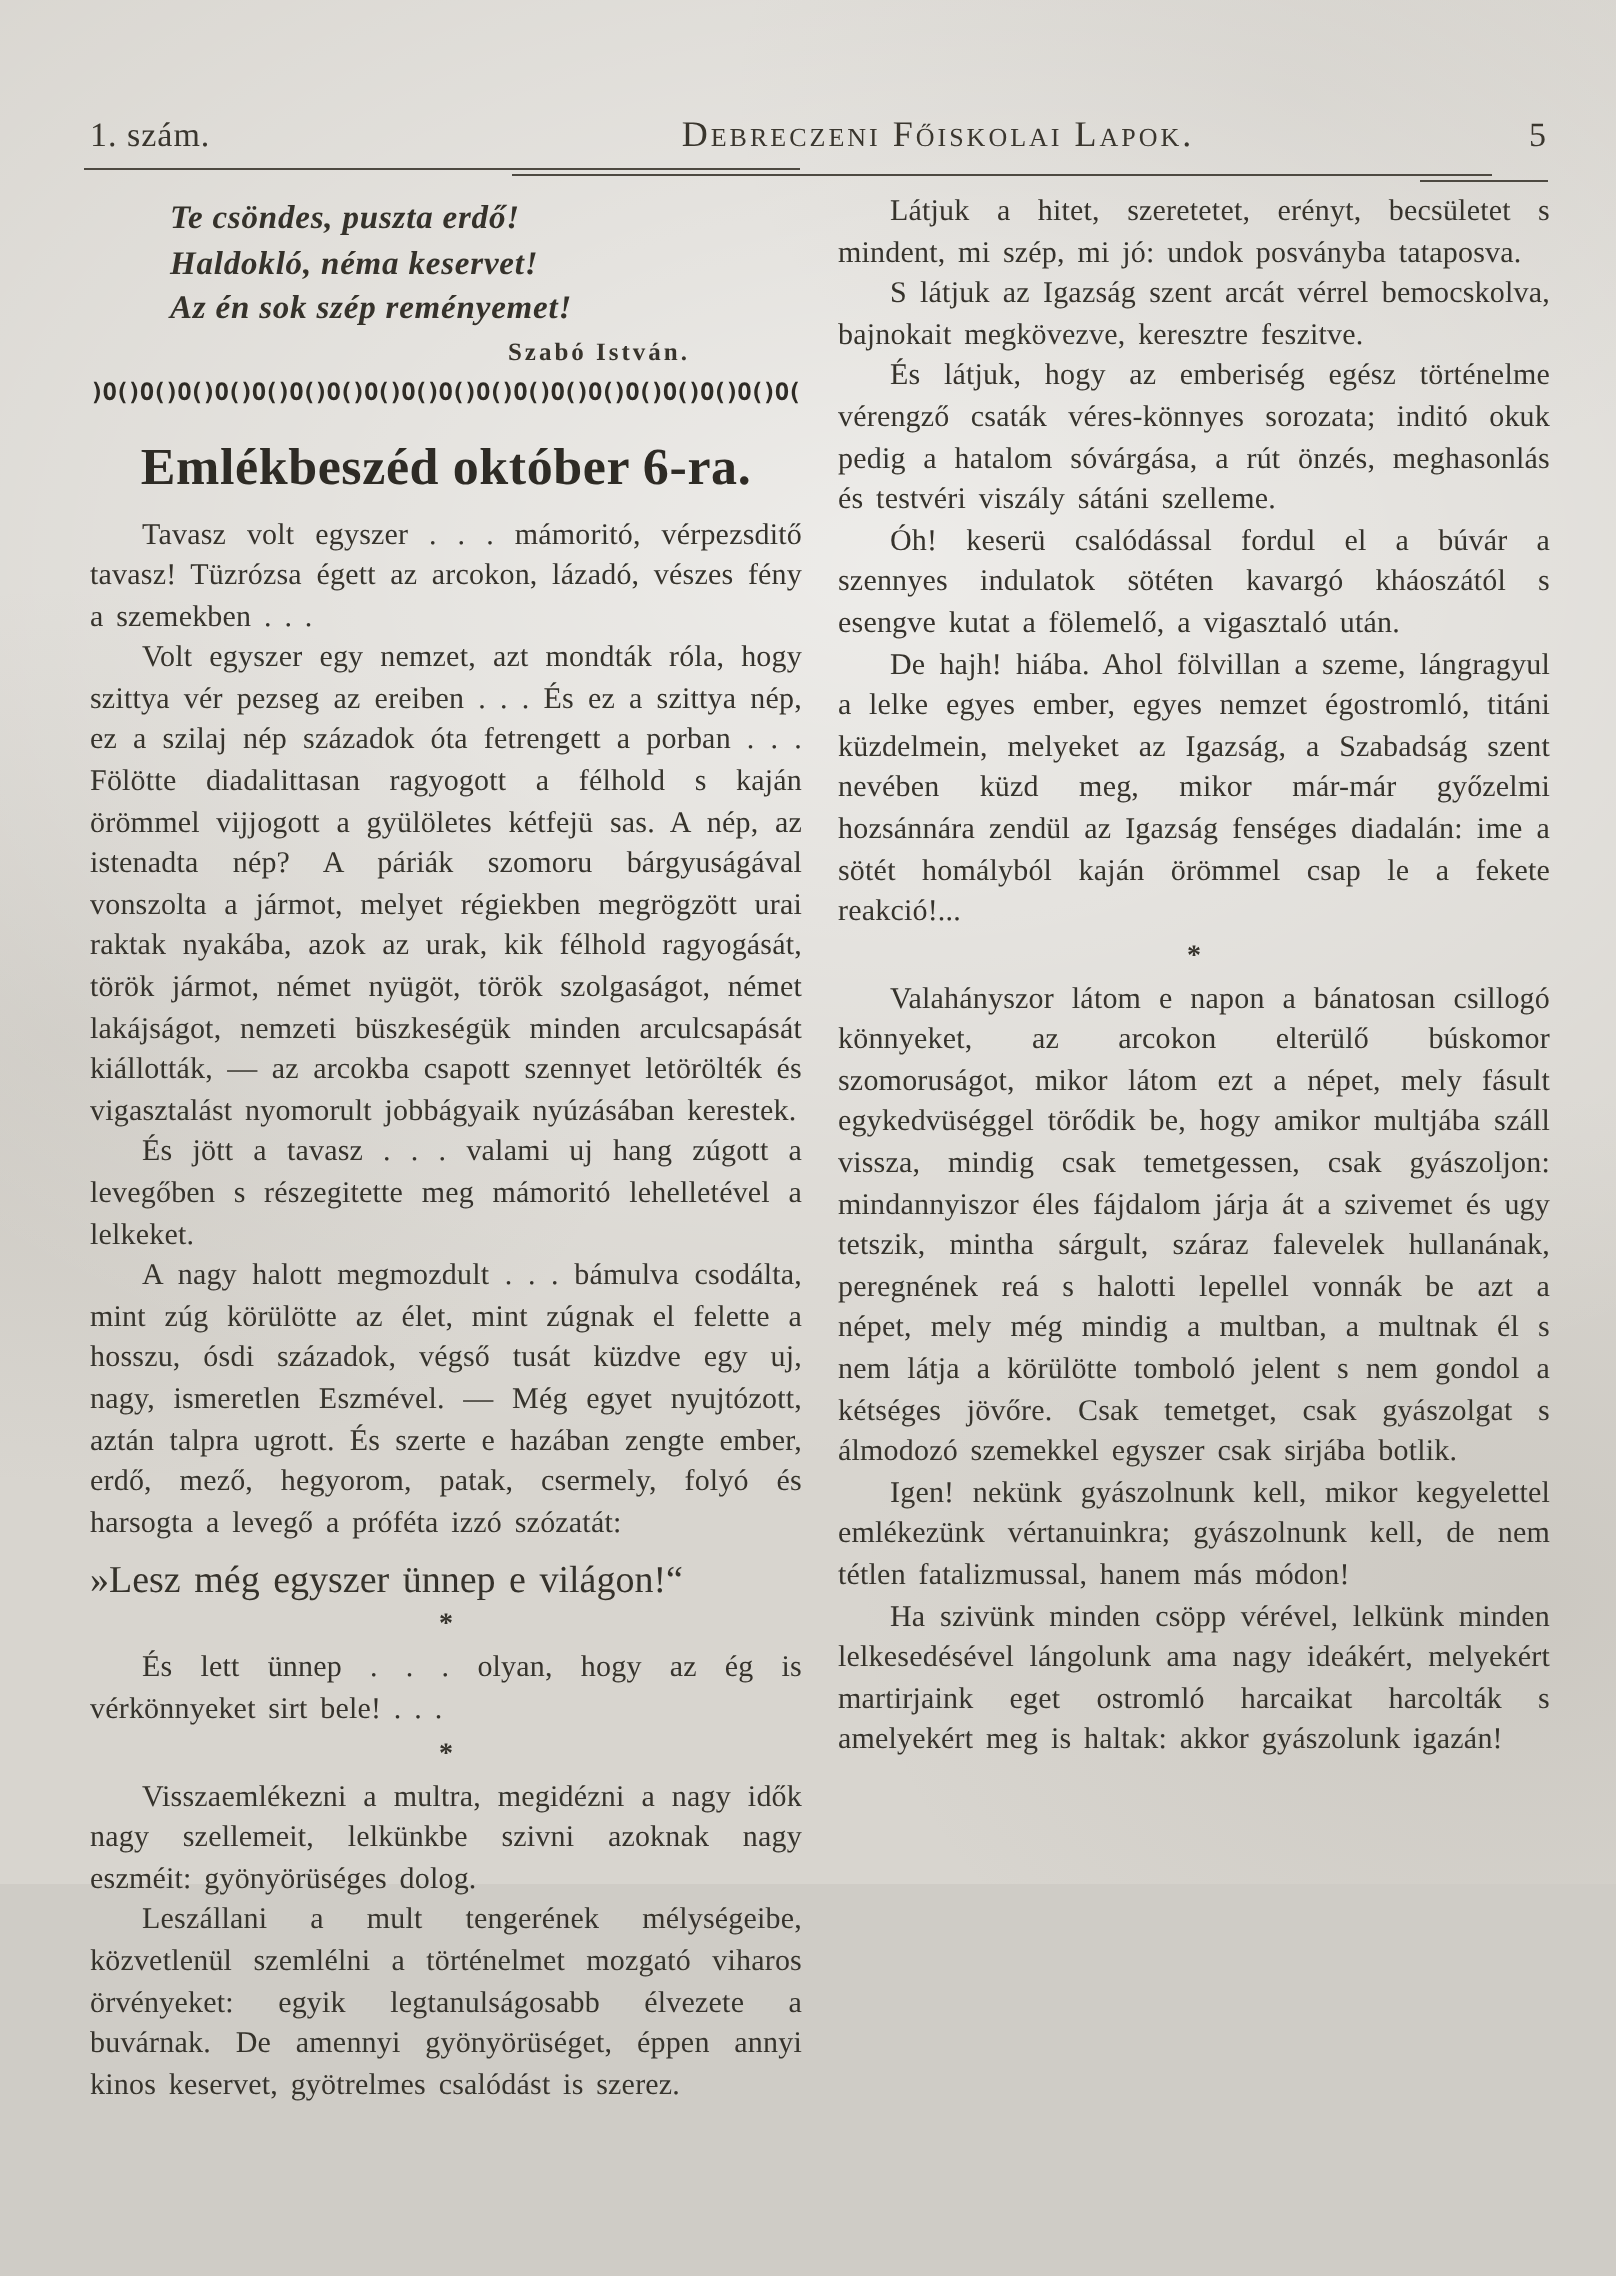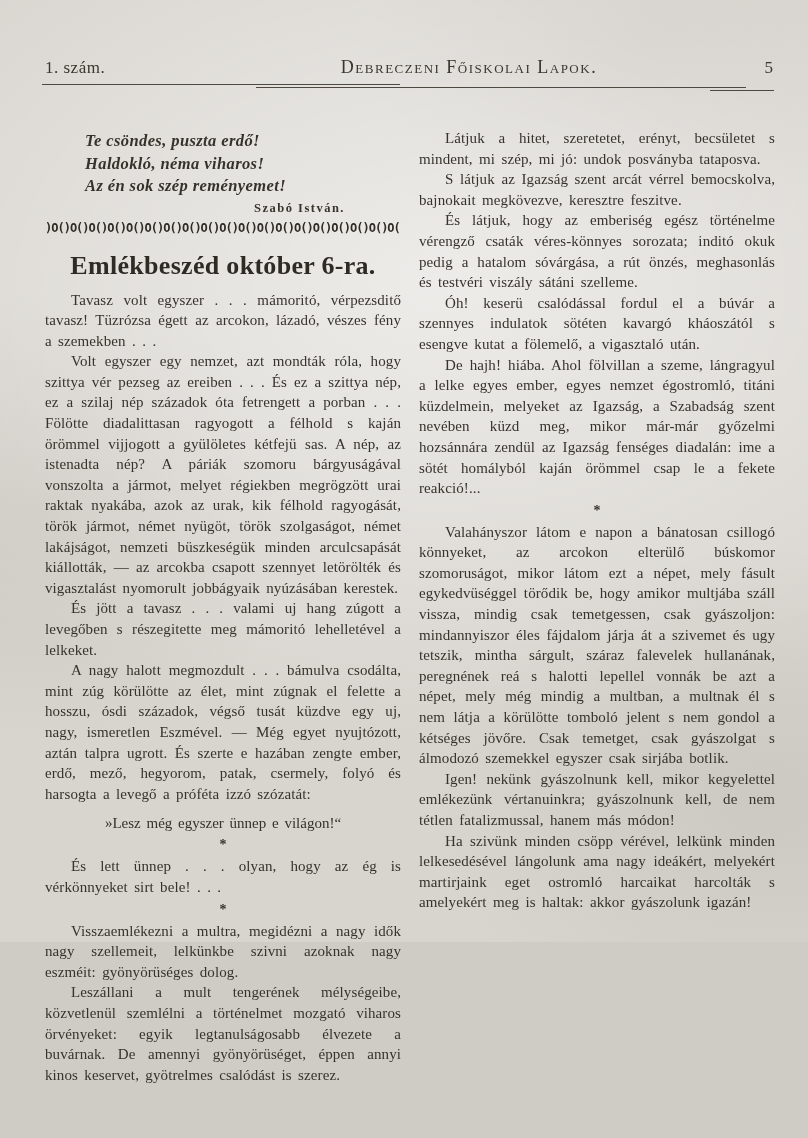--- a/index.html
+++ b/index.html
@@ -34,21 +34,21 @@
   }
   .pageno { width: 60px; text-align: right; font-size: 17px; }
   .rule { position: absolute; height: 1px; background: #4d4941; }
   .rule-a { top: 84px; left: 42px; width: 358px; }
   .rule-b { top: 87px; left: 256px; width: 490px; }
   .rule-c { top: 90px; left: 710px; width: 64px; }
 
   
   .columns {
     position: absolute; top: 94px; left: 45px; width: 730px;
-    display: flex; gap: 18px; margin-top: 32px;
+    display: flex; gap: 18px;
   }
   .col { flex: 0 0 356px; width: 356px; }
 
   
   .poem { padding-left: 40px; padding-top: 4px; }
   .poem-line {
     font-style: italic; font-weight: bold;
     font-size: 16.5px; line-height: 22.5px;
     letter-spacing: 0.4px;
   }
@@ -75,22 +75,22 @@
   }
 
   
   .body-p {
     margin: 0; text-align: justify; text-indent: 26px;
     font-size: 15px; line-height: 20.6px;
     word-spacing: 2.5px; letter-spacing: 0.1px;
     color: #36332c;
   }
   .quote-line {
-    margin: 9px 0 2px; text-indent: 0; text-align: center;
-    font-size: 15px; line-height: 20px; word-spacing: 2px;
+    margin: 9px 0 2px; text-indent: 0; 
+    font-size: 19px; line-height: 20px; word-spacing: 2px;
   }
   .separator {
     margin: 5px 0 4px; text-indent: 0; text-align: center;
     font-size: 14px; line-height: 14px; font-weight: bold;
   }
   .right-col { padding-top: 2px; }
 </style>
 </head>
 <body>
 
@@ -104,21 +104,21 @@
   <div class="rule rule-a"></div>
   <div class="rule rule-b"></div>
   <div class="rule rule-c"></div>
 
   <div class="columns">
 
     <div class="col left-col">
       <div class="poem">
         <div>
             <div class="poem-line">Te csöndes, puszta erdő!</div>
-            <div class="poem-line">Haldokló, néma viharos!</div>
+            <div class="poem-line">Haldokló, néma keservet!</div>
             <div class="poem-line">Az én sok szép reményemet!</div>
           </div>
         <div class="poem-author">Szabó István.</div>
       </div>
       <div class="ornament">)O()O()O()O()O()O()O()O()O()O()O()O()O()O()O()O()O()O()O()O()O()O()O()O(</div>
       <h1 class="article-title">Emlékbeszéd október 6-ra.</h1>
       <div>
           <p class="body-p">Tavasz volt egyszer . . . mámoritó, vérpezsditő tavasz! Tüzrózsa égett az arcokon, lázadó, vészes fény a szemekben . . .</p>
           <p class="body-p">Volt egyszer egy nemzet, azt mondták róla, hogy szittya vér pezseg az ereiben . . . És ez a szittya nép, ez a szilaj nép századok óta fetrengett a porban . . . Fölötte diadalittasan ragyogott a félhold s kaján örömmel vijjogott a gyülöletes kétfejü sas. A nép, az istenadta nép? A páriák szomoru bárgyuságával vonszolta a jármot, melyet régiekben megrögzött urai raktak nyakába, azok az urak, kik félhold ragyogását, török jármot, német nyügöt, török szolgaságot, német lakájságot, nemzeti büszkeségük minden arculcsapását kiállották, — az arcokba csapott szennyet letörölték és vigasztalást nyomorult jobbágyaik nyúzásában kerestek.</p>
           <p class="body-p">És jött a tavasz . . . valami uj hang zúgott a levegőben s részegitette meg mámoritó lehelletével a lelkeket.</p>

